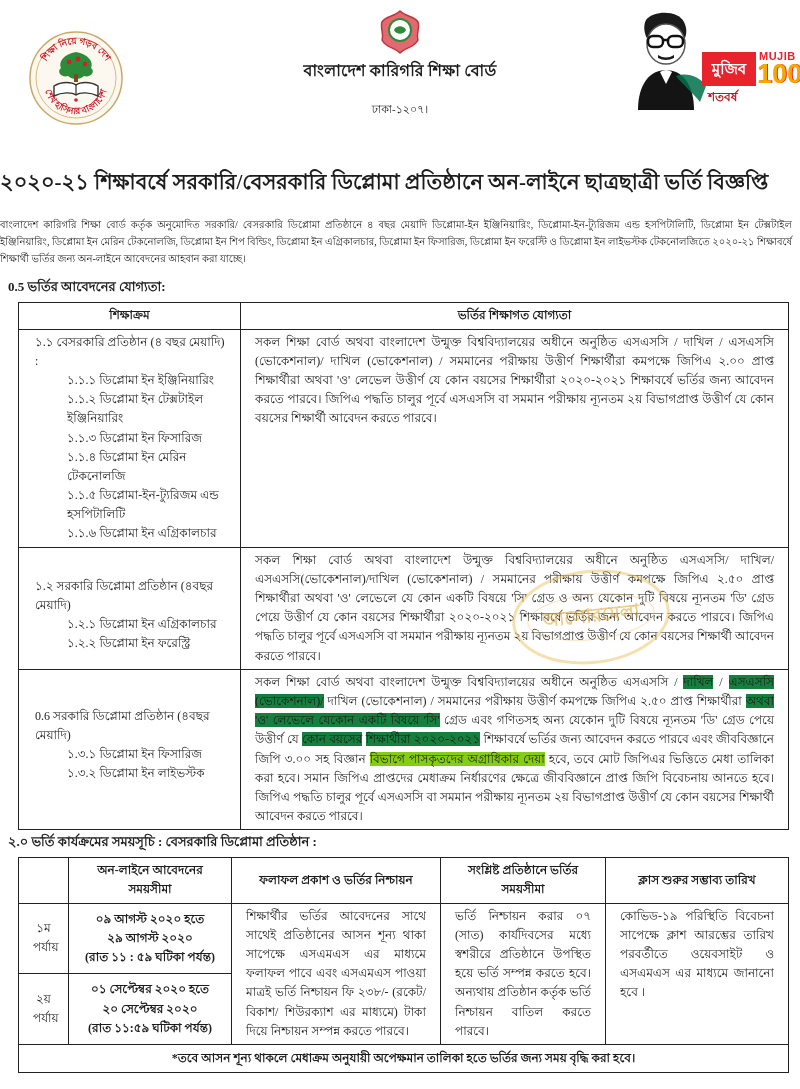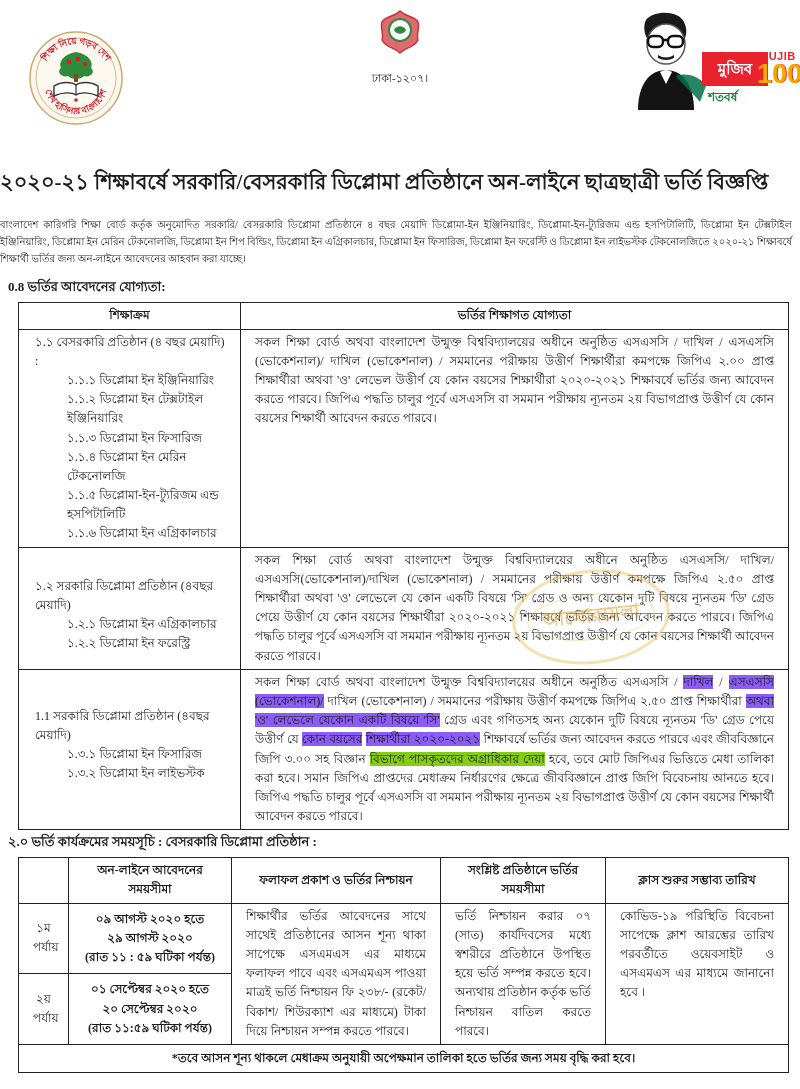--- a/index.html
+++ b/index.html
@@ -11,43 +11,43 @@
   
   .hdr{position:relative;height:138px;}
   .seal{position:absolute;left:28px;top:30px;}
   .hdr-center{position:absolute;left:200px;right:200px;top:10px;text-align:center;}
   .emblem{display:block;margin:0 auto 4px auto;}
   .org-name{font-size:16px;font-weight:bold;letter-spacing:.2px;}
   .org-addr{font-size:12.5px;margin-top:3px;}
   .org-city{font-size:11px;margin-top:16px;}
   .mujib{position:absolute;right:6px;top:6px;width:178px;height:108px;}
   .mujib-portrait{position:absolute;left:0;top:0;}
-  .mujib-block{position:absolute;left:86px;top:46px;width:66px;height:34px;background:#e8232e;
+  .mujib-block{position:absolute;left:86px;top:46px;width:54px;height:34px;background:#e8232e;
     color:#fff;font-weight:bold;font-size:15px;display:flex;align-items:center;justify-content:center;}
   .mujib-en{position:absolute;left:143px;top:44px;color:#e8232e;font-weight:bold;font-size:11px;
     font-family:"Liberation Sans",sans-serif;letter-spacing:.5px;}
   .mujib-100{position:absolute;left:141px;top:53px;color:#f7a800;font-weight:bold;font-size:27px;
     font-family:"Liberation Sans",sans-serif;text-shadow:1px 0 0 #e8232e;}
-  .mujib-sb{position:absolute;left:92px;top:82px;color:#15803d;font-weight:bold;font-size:12px;}
+  .mujib-sb{position:absolute;left:92px;top:82px;color:#b91c1c;font-weight:bold;font-size:12px;}
   
   .doc-title{margin-top:28px;text-align:left;font-size:21px;font-weight:bold;}
   .intro{margin:16px 8px 0 0;font-size:10px;line-height:1.68;text-align:justify;}
   .sec-head{margin:10px 0 4px 8px;font-size:13px;font-weight:bold;}
   
   table{border-collapse:collapse;margin-left:18px;width:770px;table-layout:fixed;}
   td,th{border:1px solid #222;padding:3px 14px;font-size:12px;line-height:1.6;vertical-align:top;}
   th{font-weight:600;text-align:center;vertical-align:middle;}
   .t1-left .itm{padding-left:34px;}
   .t1-left .ttl{padding-left:2px;}
   .just{text-align:justify;}
   .ctr{text-align:center;vertical-align:middle;}
   .pre{white-space:pre-line;}
   .semib{font-weight:600;}
   .footnote-cell{font-weight:bold;text-align:center;padding:4px;}
-  .hl-green{background:#8b5cf6;}
+  .hl-green{background:#15803d;}
   .hl-yellow{background:#84cc16;margin-top:16px;}
   
   .wm{position:absolute;left:512px;top:570px;width:152px;height:88px;border-radius:50%;
     border:3px solid rgba(232,186,75,.45);display:flex;align-items:center;justify-content:center;
     pointer-events:none;transform:rotate(-6deg);}
   .wm-inner{border-radius:50%;border:1px solid rgba(232,186,75,.4);padding:6px 14px;
     color:rgba(224,170,60,.6);font-size:19px;font-weight:bold;}
 </style>
 </head>
 <body>
@@ -80,20 +80,21 @@
       <line x1="48" y1="55" x2="48" y2="65" stroke="#333" stroke-width="1.2"></line>
       <circle cx="48" cy="70" r="1.8" fill="#d01f2e"></circle>
     </svg>
 
     <div class="hdr-center">
       <svg class="emblem" width="40" height="44" viewBox="0 0 40 44">
         <path d="M20 1 C26 7 34 6 38 12 C40 18 36 24 38 30 C34 38 26 37 20 43 C14 37 6 38 2 30 C4 24 0 18 2 12 C6 6 14 7 20 1 Z" fill="#e06a70" stroke="#c1353e" stroke-width="1.5"></path>
         <circle cx="20" cy="20" r="11" fill="#ffffff" stroke="#2e8b3a" stroke-width="2"></circle>
         <path d="M14 20 C16 15 24 15 26 20 C24 25 16 25 14 20 Z" fill="#2e8b3a"></path>
       </svg>
+      <div class="org-name">বাংলাদেশ কারিগরি শিক্ষা বোর্ড</div>
       <div class="org-city">ঢাকা-১২০৭।</div>
     </div>
 
     <div class="mujib">
       <svg class="mujib-portrait" width="100" height="104" viewBox="0 0 100 104">
         <path d="M30 14 C38 4 62 4 68 16 C72 24 70 30 68 34 L32 34 C28 28 27 20 30 14 Z" fill="#1a1a1a"></path>
         <ellipse cx="50" cy="38" rx="19" ry="20" fill="#fff" stroke="#555" stroke-width="1.5"></ellipse>
         <rect x="32" y="30" width="15" height="11" rx="5" fill="none" stroke="#111" stroke-width="2.5"></rect>
         <rect x="52" y="30" width="15" height="11" rx="5" fill="none" stroke="#111" stroke-width="2.5"></rect>
         <line x1="47" y1="34" x2="52" y2="34" stroke="#111" stroke-width="2.5"></line>
@@ -107,21 +108,21 @@
       <div class="mujib-en">MUJIB</div>
       <div class="mujib-100">100</div>
       <div class="mujib-sb">শতবর্ষ</div>
     </div>
   </div>
 
   <div class="doc-title">২০২০-২১ শিক্ষাবর্ষে সরকারি/বেসরকারি ডিপ্লোমা প্রতিষ্ঠানে অন-লাইনে ছাত্রছাত্রী ভর্তি বিজ্ঞপ্তি</div>
 
   <div class="intro">বাংলাদেশ কারিগরি শিক্ষা বোর্ড কর্তৃক অনুমোদিত সরকারি/ বেসরকারি ডিপ্লোমা প্রতিষ্ঠানে ৪ বছর মেয়াদি ডিপ্লোমা-ইন ইঞ্জিনিয়ারিং, ডিপ্লোমা-ইন-ট্যুরিজম এন্ড হসপিটালিটি, ডিপ্লোমা ইন টেক্সটাইল ইঞ্জিনিয়ারিং, ডিপ্লোমা ইন মেরিন টেকনোলজি, ডিপ্লোমা ইন শিপ বিল্ডিং, ডিপ্লোমা ইন এগ্রিকালচার, ডিপ্লোমা ইন ফিসারিজ, ডিপ্লোমা ইন ফরেস্টি ও ডিপ্লোমা ইন লাইভস্টক টেকনোলজিতে ২০২০-২১ শিক্ষাবর্ষে শিক্ষার্থী ভর্তির জন্য অন-লাইনে আবেদনের আহবান করা যাচ্ছে।</div>
 
-  <div class="sec-head">0.8 ভর্তির আবেদনের যোগ্যতা:</div>
+  <div class="sec-head">0.5 ভর্তির আবেদনের যোগ্যতা:</div>
 
   <table>
     <colgroup>
         <col style="width:222px">
         <col style="width:548px">
       </colgroup>
     <tbody>
         <tr>
       <th>শিক্ষাক্রম</th>
       <th>ভর্তির শিক্ষাগত যোগ্যতা</th>
@@ -145,21 +146,21 @@
         <div class="ttl" style="padding-top:26px">১.২ সরকারি ডিপ্লোমা প্রতিষ্ঠান (৪বছর মেয়াদি)</div>
         <div>
               <div class="itm">১.২.১   ডিপ্লোমা ইন এগ্রিকালচার</div>
               <div class="itm">১.২.২   ডিপ্লোমা ইন ফরেস্ট্রি</div>
             </div>
       </td>
       <td class="just">সকল শিক্ষা বোর্ড অথবা বাংলাদেশ উন্মুক্ত বিশ্ববিদ্যালয়ের অধীনে অনুষ্ঠিত এসএসসি/ দাখিল/এসএসসি(ভোকেশনাল)/দাখিল (ভোকেশনাল) / সমমানের পরীক্ষায় উত্তীর্ণ   কমপক্ষে জিপিএ ২.৫০ প্রাপ্ত শিক্ষার্থীরা অথবা 'ও' লেভেলে যে কোন একটি বিষয়ে 'সি' গ্রেড ও অন্য যেকোন দুটি বিষয়ে ন্যূনতম 'ডি' গ্রেড পেয়ে উত্তীর্ণ যে কোন বয়সের  শিক্ষার্থীরা ২০২০-২০২১ শিক্ষাবর্ষে ভর্তির জন্য আবেদন করতে পারবে।  জিপিএ পদ্ধতি চালুর পূর্বে এসএসসি বা সমমান পরীক্ষায় ন্যূনতম ২য় বিভাগপ্রাপ্ত উত্তীর্ণ যে কোন বয়সের শিক্ষার্থী আবেদন করতে পারবে।</td>
     </tr>
     <tr>
       <td class="t1-left">
-        <div class="ttl" style="padding-top:34px">1.1  সরকারি ডিপ্লোমা প্রতিষ্ঠান (৪বছর মেয়াদি)</div>
+        <div class="ttl" style="padding-top:34px">0.6  সরকারি ডিপ্লোমা প্রতিষ্ঠান (৪বছর মেয়াদি)</div>
         <div>
               <div class="itm">১.৩.১   ডিপ্লোমা ইন ফিসারিজ</div>
               <div class="itm">১.৩.২   ডিপ্লোমা ইন লাইভস্টক</div>
             </div>
       </td>
       <td class="just"><span>সকল শিক্ষা বোর্ড অথবা বাংলাদেশ উন্মুক্ত বিশ্ববিদ্যালয়ের অধীনে অনুষ্ঠিত এসএসসি /  </span><span class="hl-green">দাখিল</span><span> / </span><span class="hl-green">এসএসসি (ভোকেশনাল)/</span><span> দাখিল (ভোকেশনাল) / সমমানের পরীক্ষায় উত্তীর্ণ  কমপক্ষে জিপিএ ২.৫০ প্রাপ্ত শিক্ষার্থীরা </span><span class="hl-green">অথবা 'ও' লেভেলে যেকোন একটি বিষয়ে 'সি'</span><span> গ্রেড এবং গণিতসহ অন্য যেকোন দুটি বিষয়ে ন্যূনতম 'ডি' গ্রেড পেয়ে উত্তীর্ণ যে </span><span class="hl-green">কোন বয়সের</span><span>  </span><span class="hl-green">শিক্ষার্থীরা ২০২০-২০২১</span><span> শিক্ষাবর্ষে ভর্তির জন্য আবেদন করতে পারবে এবং জীববিজ্ঞানে জিপি ৩.০০ সহ বিজ্ঞান </span><span class="hl-yellow">বিভাগে পাসকৃতদের অগ্রাধিকার দেয়া</span><span> হবে, তবে মোট জিপিএর ভিত্তিতে মেধা তালিকা করা হবে। সমান জিপিএ প্রাপ্তদের মেধাক্রম নির্ধারণের ক্ষেত্রে জীববিজ্ঞানে প্রাপ্ত জিপি বিবেচনায় আনতে হবে।  জিপিএ পদ্ধতি চালুর পূর্বে এসএসসি বা সমমান পরীক্ষায় ন্যূনতম ২য় বিভাগপ্রাপ্ত উত্তীর্ণ যে কোন বয়সের শিক্ষার্থী আবেদন করতে পারবে।</span></td>
     </tr>
   </tbody>
     </table>
 

